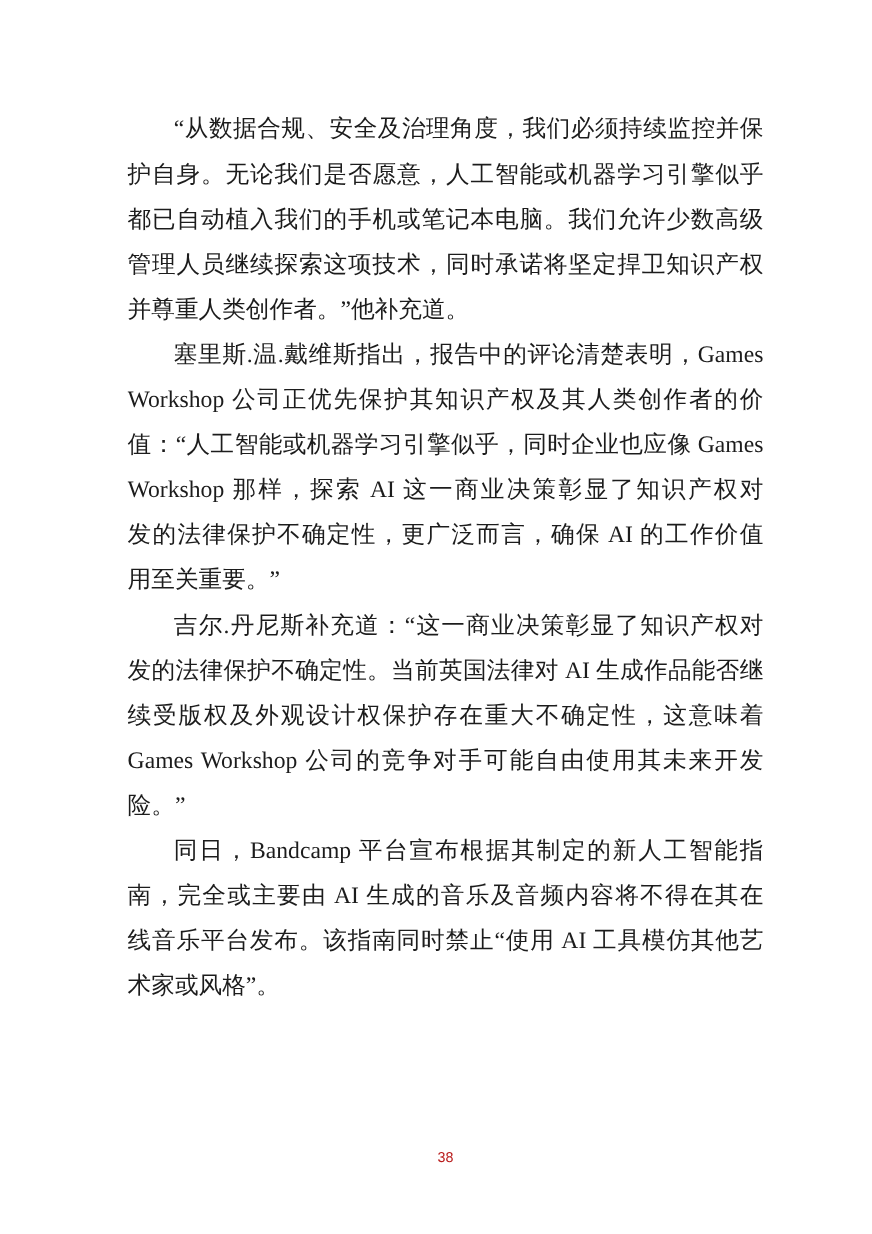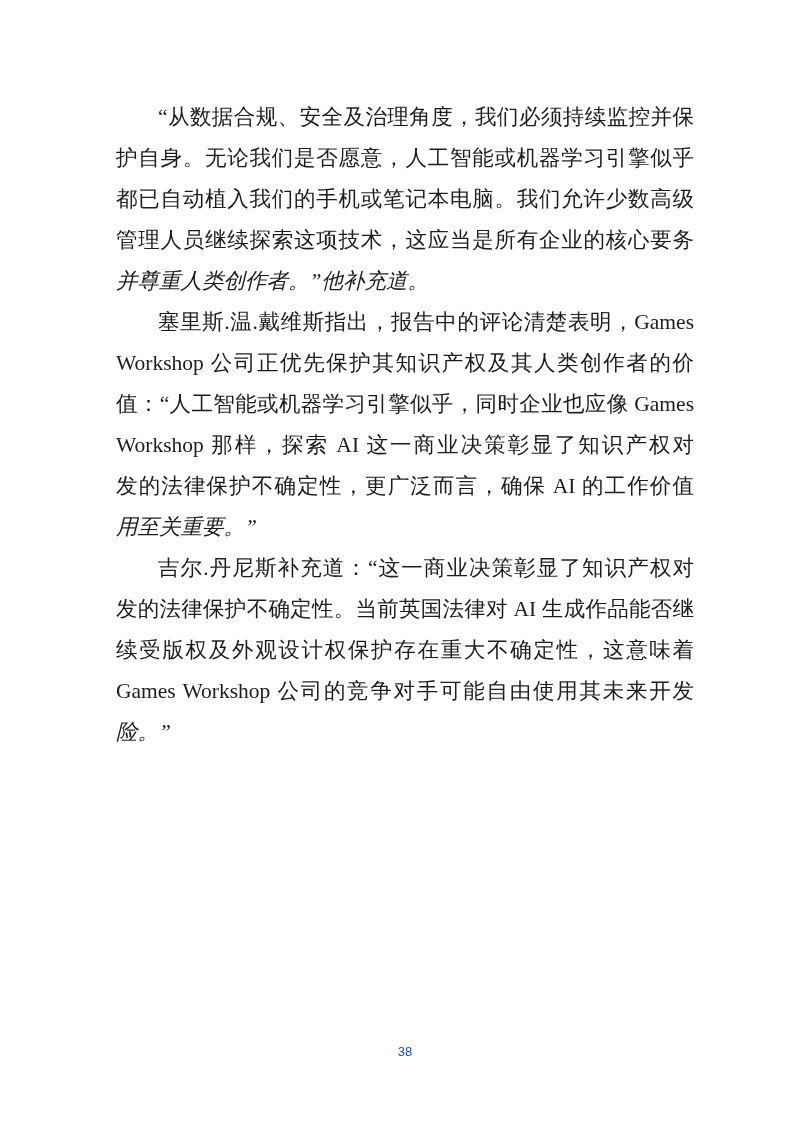--- a/index.html
+++ b/index.html
@@ -29,65 +29,70 @@
     height: 41px;
     overflow: hidden;
     text-align: justify;
     text-align-last: justify;
     white-space: normal;
   }
   .line.first { text-indent: 42px; }
   .line.para-end {
     text-align: center;
     text-align-last: left;
-    font-style: italic;
   }
   .footer {
     position: absolute;
     left: 116px;
     top: 1044px;
     width: 578px;
     text-align: center;
     font-family: "Liberation Sans", "DejaVu Sans", sans-serif;
     font-size: 13px;
-    color: #1d4ed8;
+    color: #b91c1c;
   }
 </style>
 </head>
 <body>
 
 <div class="page">
 
   <div class="text-block">
 
     <div class="para">
       <div class="line first">“从数据合规、安全及治理角度，我们必须持续监控并保</div>
       <div class="line">护自身。无论我们是否愿意，人工智能或机器学习引擎似乎</div>
       <div class="line">都已自动植入我们的手机或笔记本电脑。我们允许少数高级</div>
-      <div class="line">管理人员继续探索这项技术，这应当是所有企业的核心要务</div>
+      <div class="line">管理人员继续探索这项技术，同时承诺将坚定捍卫知识产权</div>
       <div class="line para-end">并尊重人类创作者。”他补充道。</div>
     </div>
 
     <div class="para">
       <div class="line first">塞里斯.温.戴维斯指出，报告中的评论清楚表明，Games</div>
       <div class="line">Workshop 公司正优先保护其知识产权及其人类创作者的价</div>
       <div class="line">值：“人工智能或机器学习引擎似乎，同时企业也应像 Games</div>
       <div class="line">Workshop 那样，探索 AI 这一商业决策彰显了知识产权对</div>
       <div class="line">发的法律保护不确定性，更广泛而言，确保 AI 的工作价值</div>
       <div class="line para-end">用至关重要。”</div>
     </div>
 
     <div class="para">
       <div class="line first">吉尔.丹尼斯补充道：“这一商业决策彰显了知识产权对</div>
       <div class="line">发的法律保护不确定性。当前英国法律对 AI 生成作品能否继</div>
       <div class="line">续受版权及外观设计权保护存在重大不确定性，这意味着</div>
       <div class="line">Games Workshop 公司的竞争对手可能自由使用其未来开发</div>
       <div class="line para-end">险。”</div>
     </div>
 
+    <div class="para">
+      <div class="line first">同日，Bandcamp 平台宣布根据其制定的新人工智能指</div>
+      <div class="line">南，完全或主要由 AI 生成的音乐及音频内容将不得在其在</div>
+      <div class="line">线音乐平台发布。该指南同时禁止“使用 AI 工具模仿其他艺</div>
+      <div class="line para-end">术家或风格”。</div>
+    </div>
 
   </div>
 
   <div class="footer">
     <span>38</span>
   </div>
 
 </div>
 
 </body></html>

